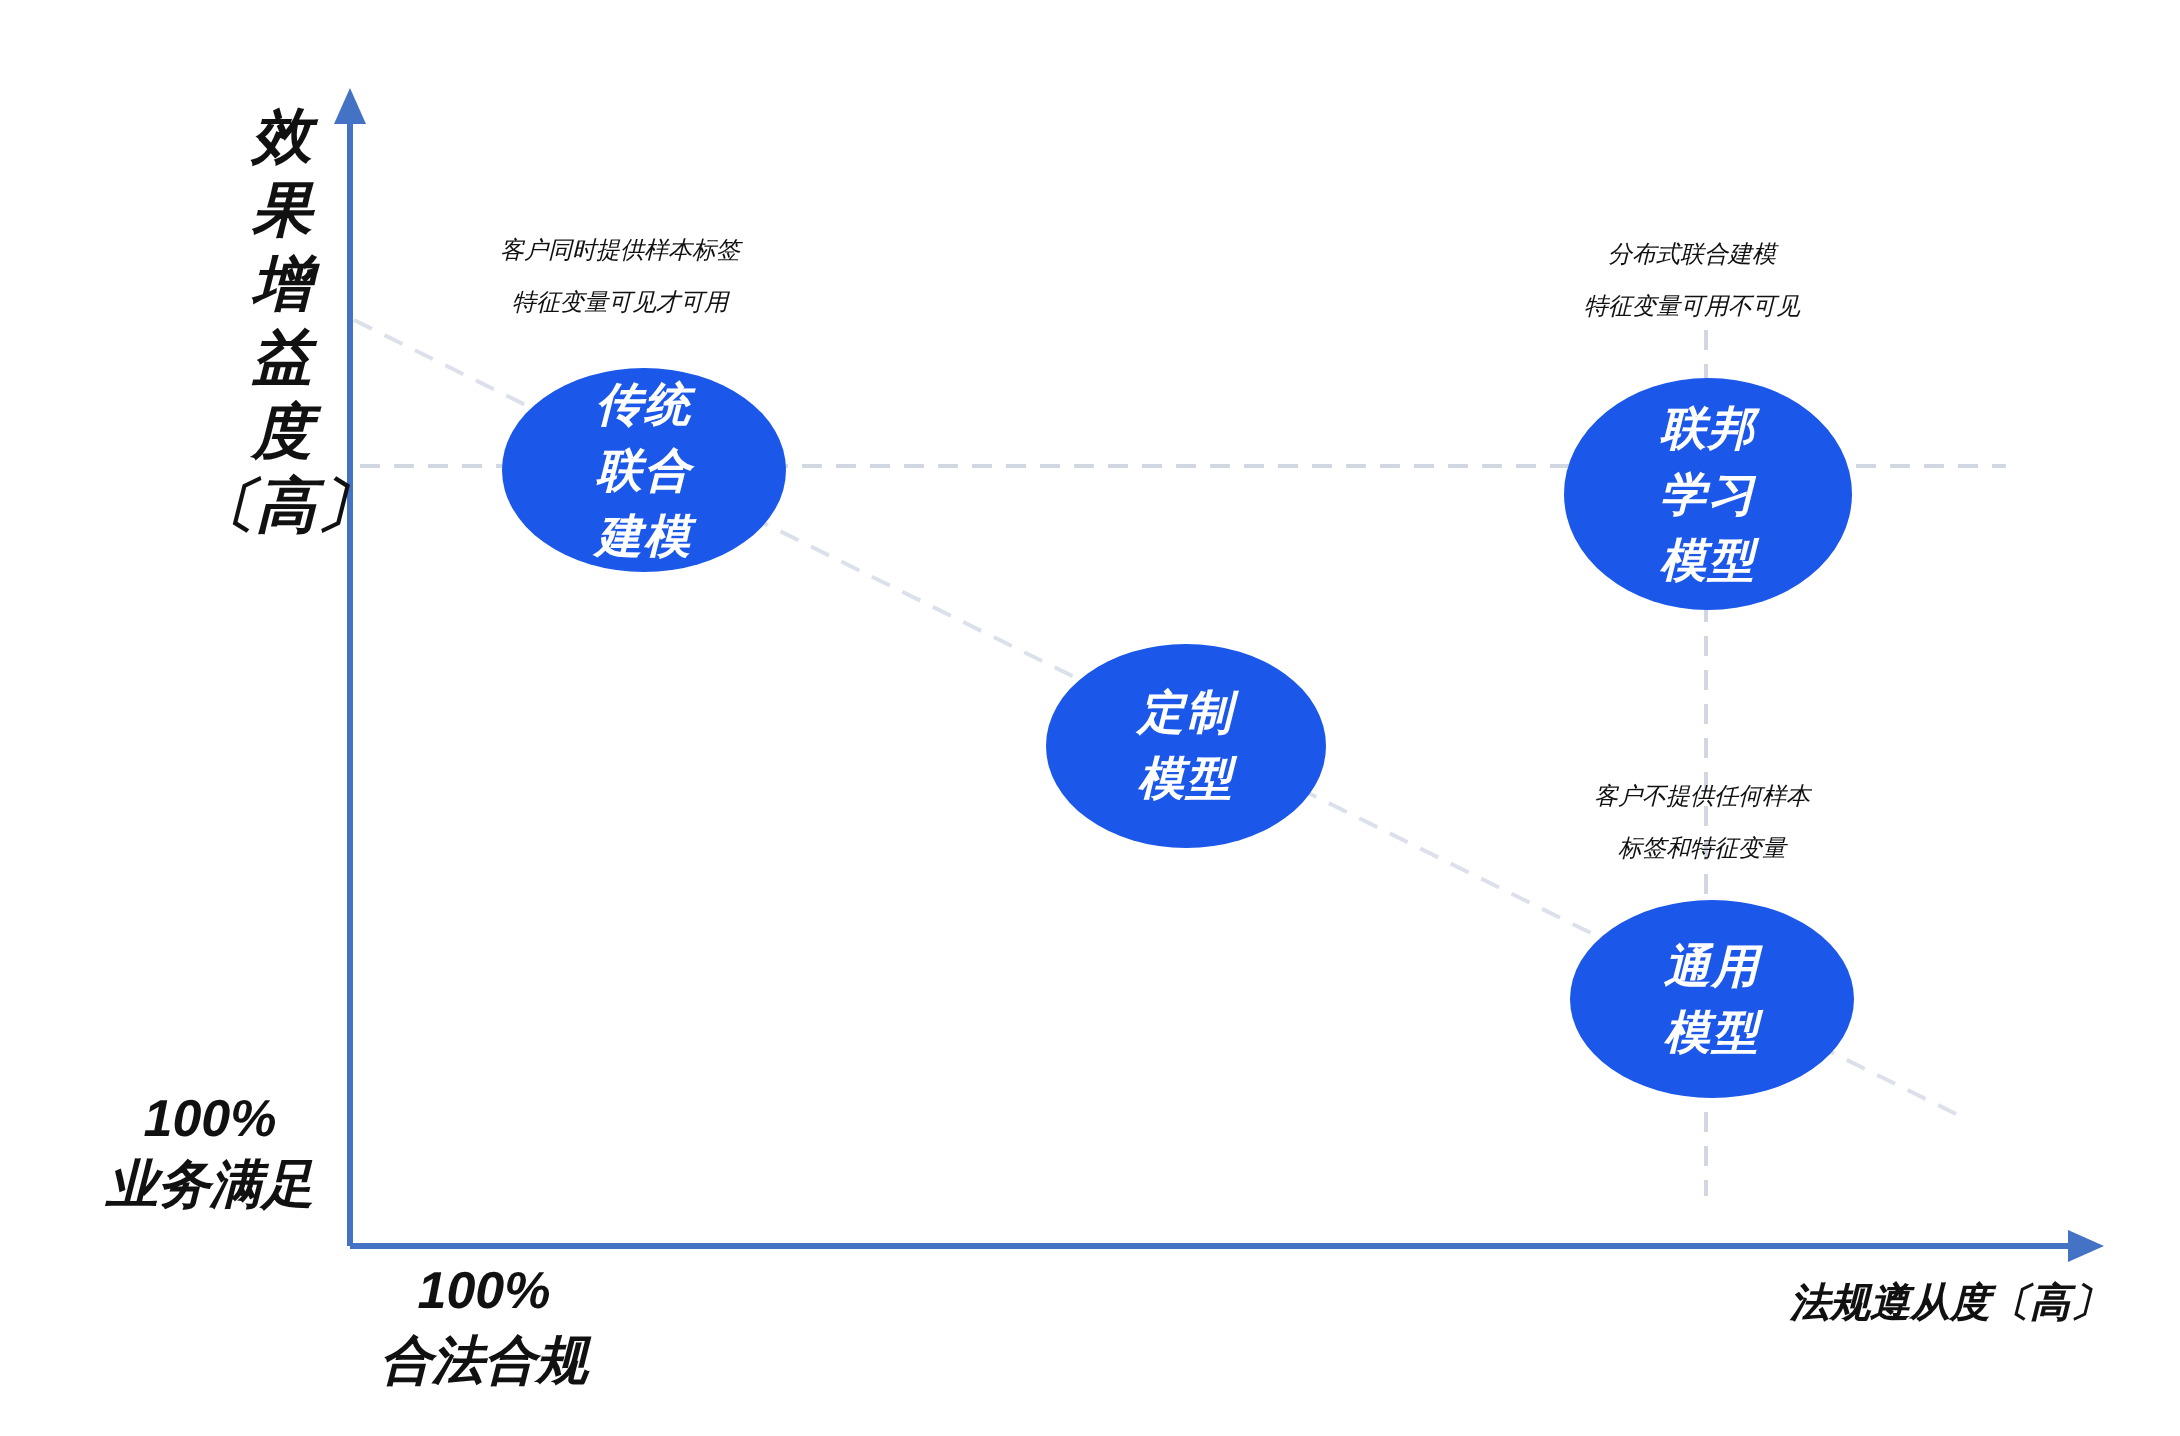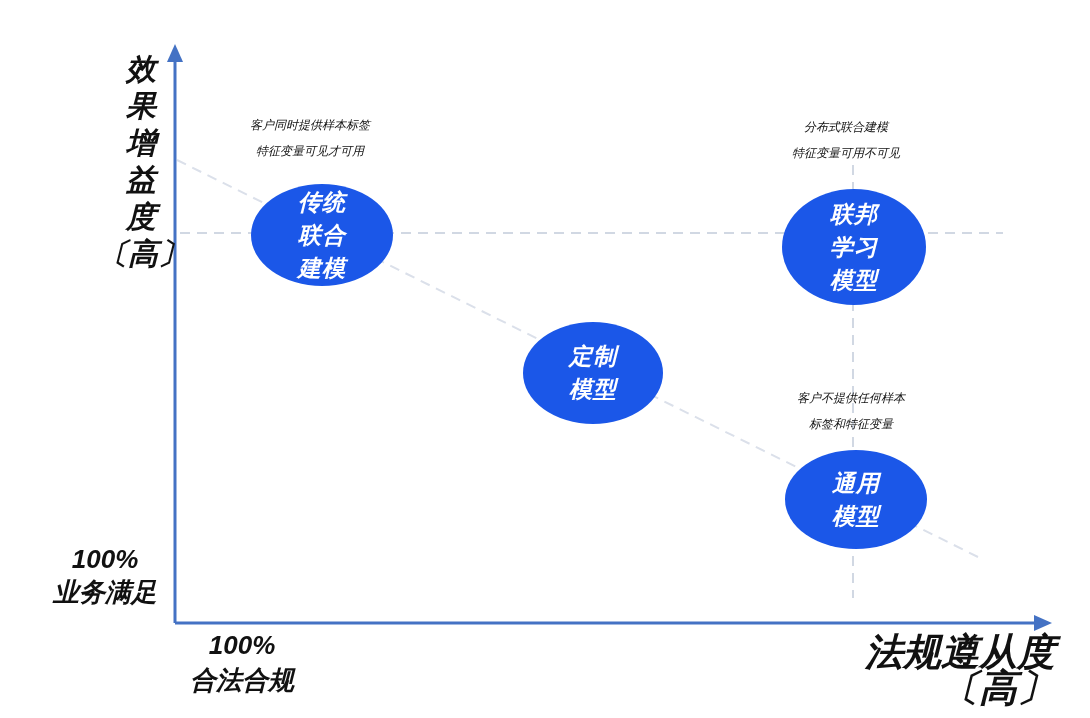--- a/index.html
+++ b/index.html
@@ -54,21 +54,21 @@
     font-size:26px;line-height:33px;
     width:220px;left:-5px;transform:none;
   }
   .x-origin{
     left:132px;top:628px;width:220px;
     font-size:26px;line-height:35px;
   }
   .x-label{
     left:760px;top:634px;width:295px;
     text-align:right;
-    font-size:38px;line-height:36px;
+    font-size:20px;line-height:36px;
   }
 </style>
 </head>
 <body>
 
 <div class="stage">
 
   <svg class="layer" width="1090" height="718" viewBox="0 0 1090 718">
 
     <line class="dash-diag" x1="177" y1="160" x2="978" y2="557"></line>

